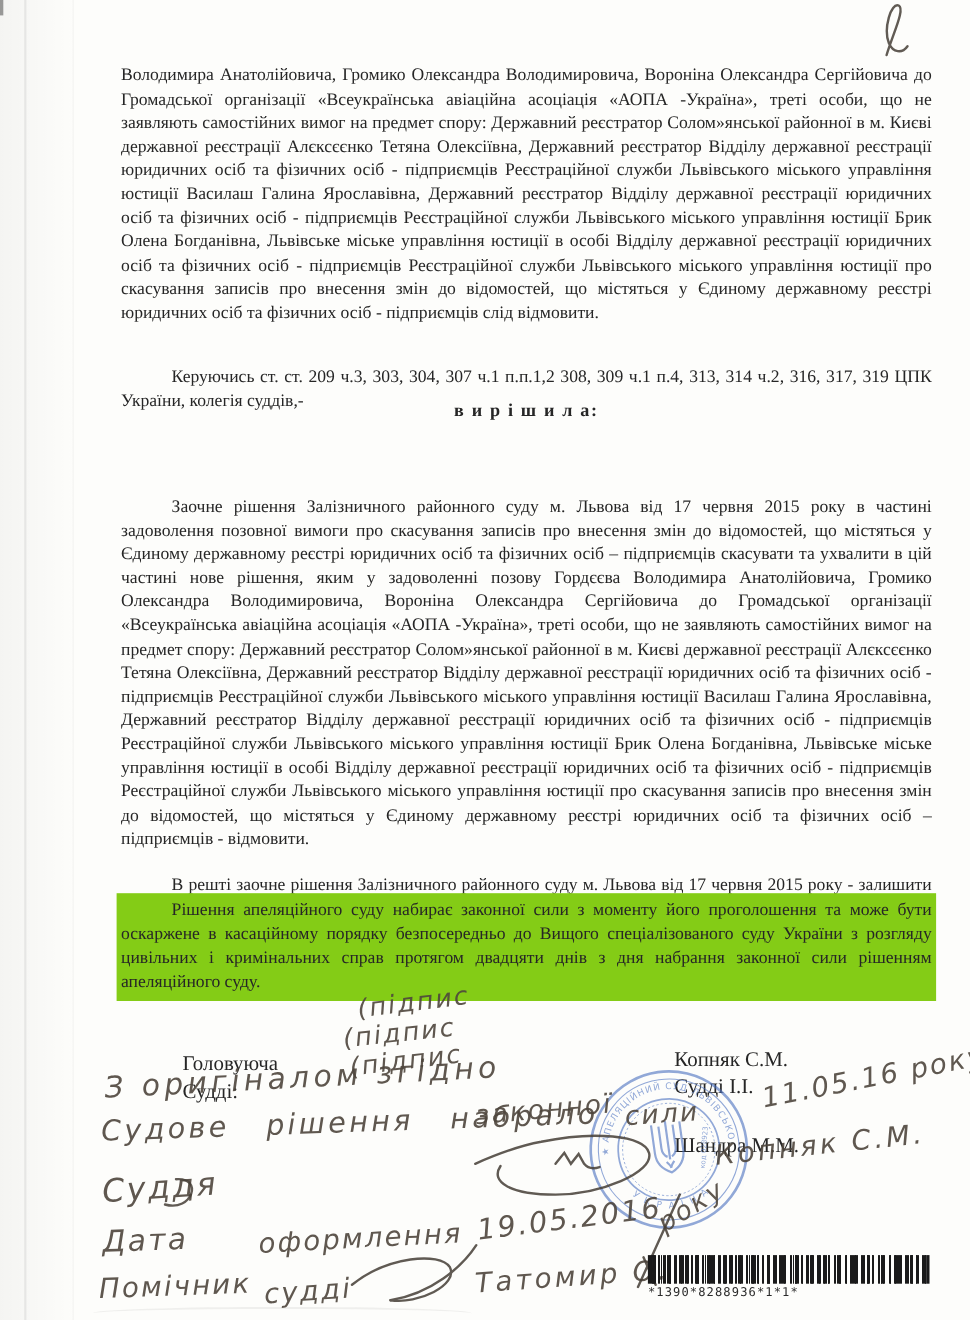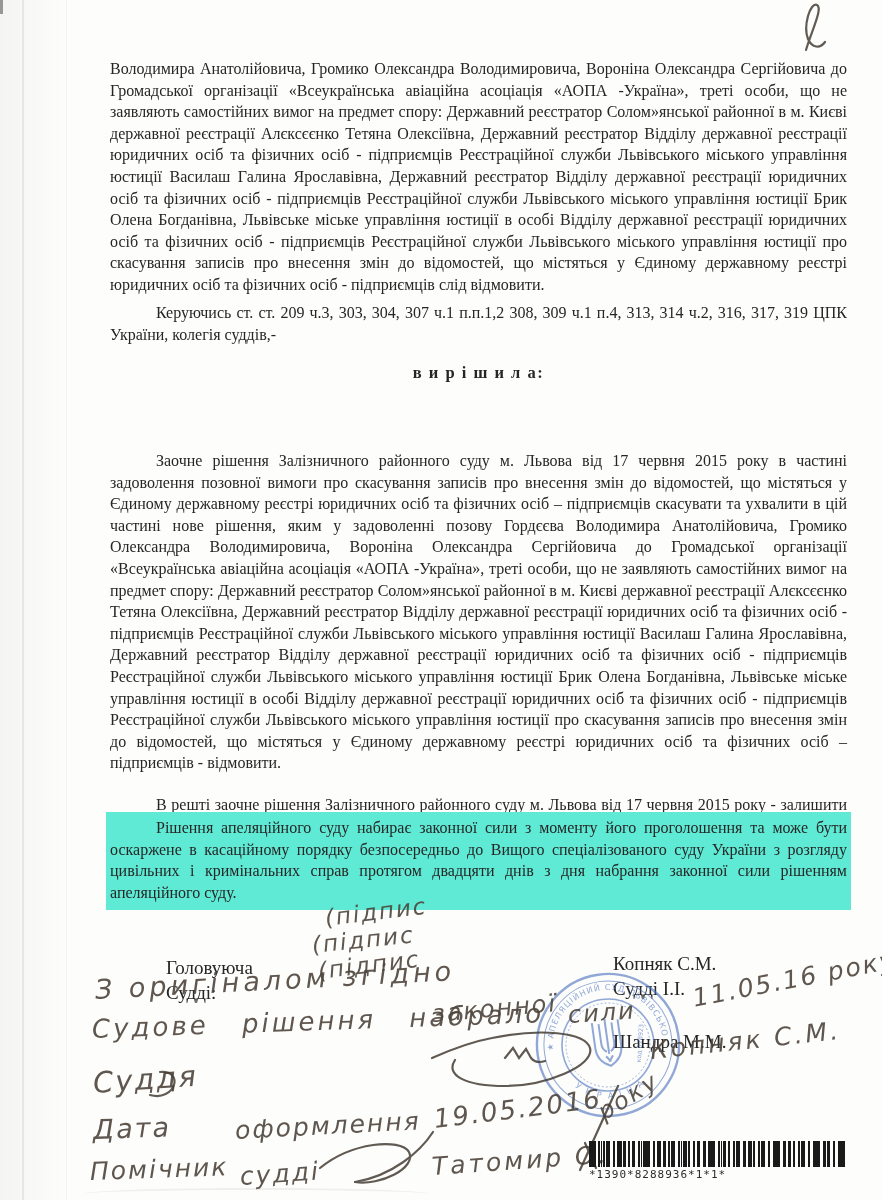--- a/index.html
+++ b/index.html
@@ -20,21 +20,21 @@
   
   .para{
     position:absolute;left:110px;width:737px;margin:0;
     text-align:justify;font-size:16px;line-height:21.6px;text-indent:46px;
   }
   .para.cont{text-indent:0;}
   .ruling-heading{
     position:absolute;left:110px;width:737px;margin:0;text-align:center;
     font-size:16.5px;font-weight:bold;letter-spacing:1.5px;
   }
-  .hl{background:#5eead4;padding:5px 4px 7px 4px;left:106px;width:737px;}
+  .hl{background:#84cc16;padding:5px 4px 7px 4px;left:106px;width:737px;}
   
   .sig{position:absolute;font-weight:normal;font-size:19px;line-height:24.5px;white-space:nowrap;margin-top:40px;}
   
   .hw{
     position:absolute;font-family:"DejaVu Sans",sans-serif;font-style:italic;
     color:#4e463d;white-space:nowrap;transform-origin:left center;opacity:.9;
     letter-spacing:2px;
   }
   .ink-overlay,.stamp-svg{position:absolute;pointer-events:none;}
   .ink-overlay{left:0;top:0;}
@@ -58,21 +58,21 @@
 
 <div class="page">
 
   <div class="left-shade"></div>
   <div class="edge-line l1"></div>
   <div class="edge-line l2"></div>
   <div class="corner-sliver"></div>
   <div class="bottom-curve"></div>
 
   <p class="para cont" style="top:58px">Володимира Анатолійовича, Громико Олександра Володимировича, Вороніна Олександра Сергійовича до Громадської організації «Всеукраїнська авіаційна асоціація «АОПА -Україна», треті особи, що не заявляють самостійних вимог на предмет спору: Державний реєстратор Солом»янської районної в м. Києві державної реєстрації Алєксєєнко Тетяна Олексіївна, Державний реєстратор Відділу державної реєстрації юридичних осіб та фізичних осіб - підприємців Реєстраційної служби Львівського міського управління юстиції Василаш Галина Ярославівна, Державний реєстратор Відділу державної реєстрації юридичних осіб та фізичних осіб - підприємців Реєстраційної служби Львівського міського управління юстиції Брик Олена Богданівна, Львівське міське управління юстиції в особі Відділу державної реєстрації юридичних осіб та фізичних осіб - підприємців Реєстраційної служби Львівського міського управління юстиції про скасування записів про внесення змін до відомостей, що містяться у Єдиному державному реєстрі юридичних осіб та фізичних осіб - підприємців слід відмовити.</p>
-  <p class="para" style="top:302px">Керуючись ст. ст. 209 ч.3, 303, 304, 307 ч.1 п.п.1,2 308, 309 ч.1 п.4, 313,  314 ч.2, 316, 317, 319 ЦПК України, колегія суддів,-</p>
+  <p class="para" style="top:332px">Керуючись ст. ст. 209 ч.3, 303, 304, 307 ч.1 п.п.1,2 308, 309 ч.1 п.4, 313,  314 ч.2, 316, 317, 319 ЦПК України, колегія суддів,-</p>
 
   <h2 class="ruling-heading" style="top:363px">в и р і ш и л а:</h2>
 
   <p class="para" style="top:450px">Заочне рішення Залізничного  районного суду м. Львова  від 17 червня  2015 року в частині задоволення позовної вимоги про скасування записів про внесення змін до відомостей, що містяться у Єдиному державному реєстрі юридичних осіб та фізичних осіб – підприємців скасувати та ухвалити в цій частині нове рішення, яким у задоволенні позову Гордєєва Володимира Анатолійовича, Громико Олександра Володимировича, Вороніна Олександра Сергійовича до Громадської організації «Всеукраїнська авіаційна асоціація «АОПА -Україна», треті особи, що не заявляють самостійних вимог на предмет спору: Державний реєстратор Солом»янської районної в м. Києві державної реєстрації Алєксєєнко Тетяна Олексіївна, Державний реєстратор Відділу державної реєстрації юридичних осіб та фізичних осіб - підприємців Реєстраційної служби Львівського міського управління юстиції Василаш Галина Ярославівна, Державний реєстратор Відділу державної реєстрації юридичних осіб та фізичних осіб - підприємців Реєстраційної служби Львівського міського управління юстиції Брик Олена Богданівна, Львівське міське управління юстиції в особі Відділу державної реєстрації юридичних осіб та фізичних осіб - підприємців Реєстраційної служби Львівського міського управління юстиції про скасування записів про внесення змін до відомостей, що містяться у Єдиному державному реєстрі юридичних осіб та фізичних осіб – підприємців - відмовити.</p>
   <p class="para" style="top:794px">В решті заочне рішення Залізничного  районного суду м. Львова  від 17 червня  2015 року - залишити без змін.</p>
 
   <p class="para hl" style="top:812px">Рішення апеляційного суду набирає законної сили з моменту його проголошення та може бути оскаржене в касаційному порядку безпосередньо до Вищого спеціалізованого суду України з розгляду цивільних і кримінальних справ   протягом двадцяти днів з дня набрання законної сили рішенням апеляційного суду.</p>
 
   <div class="sig" style="left:166px;top:916px">Головуюча</div>
   <div class="sig" style="left:166px;top:941px">Судді:</div>

